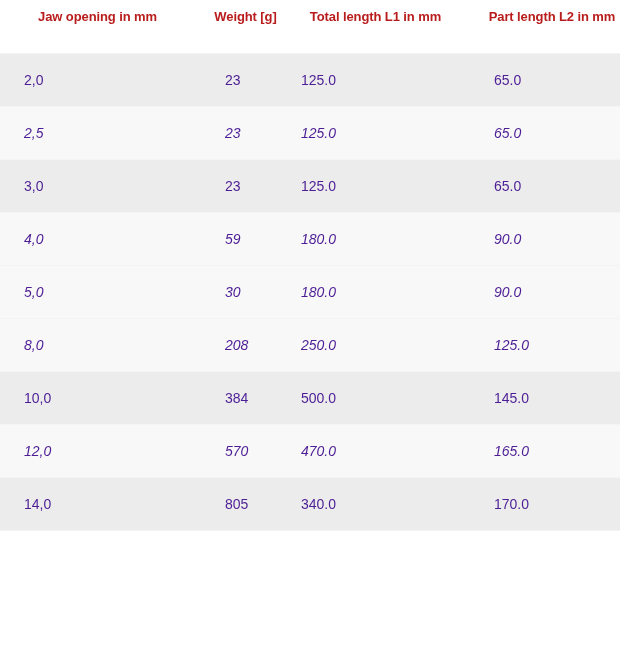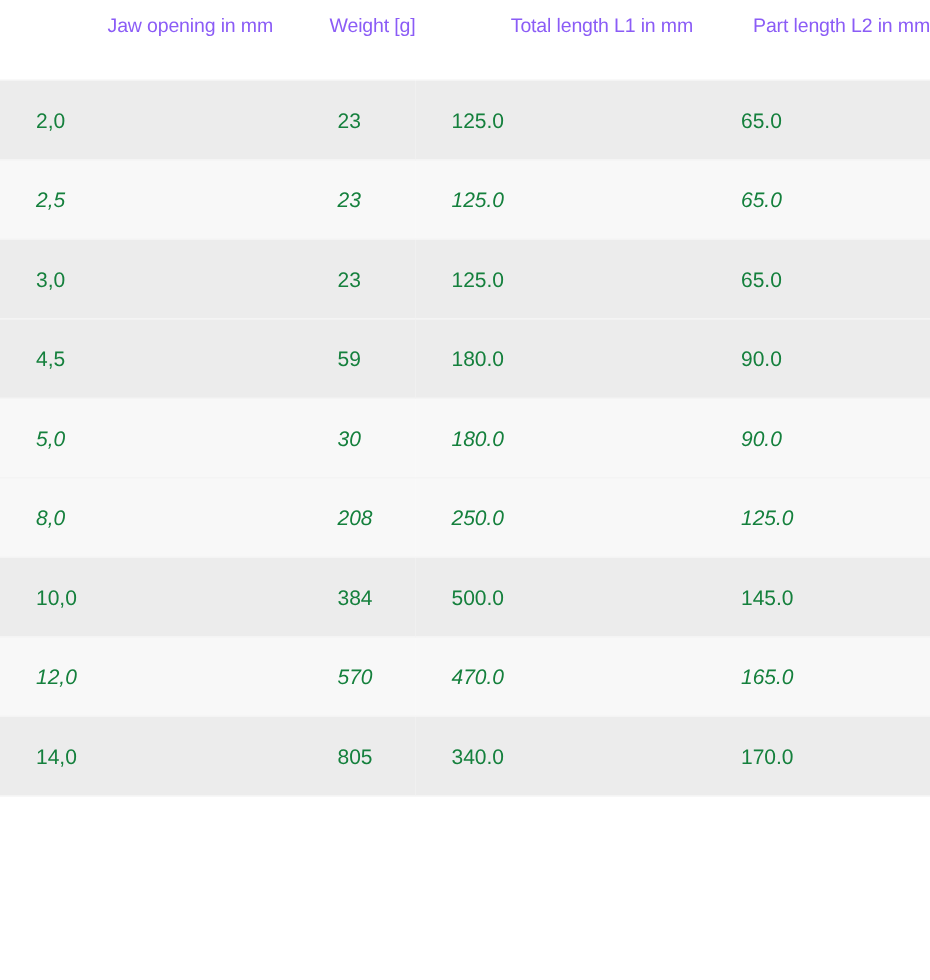--- a/index.html
+++ b/index.html
@@ -22,23 +22,23 @@
 
   #spec-table col.c1 { width: 182px; }
   #spec-table col.c2 { width:  95px; }
   #spec-table col.c3 { width: 185px; }
   #spec-table col.c4 { width: 158px; }
 
   thead tr { background: #ffffff; }
 
   thead th {
     font-size: 13px;
-    font-weight: normal;
-    color: #8b5cf6;
-    text-align: right;
+    font-weight: bold;
+    color: #b91c1c;
+    text-align: center;
     background: #ffffff;
     padding: 8px 0 7px 0;
     line-height: 18px;
     white-space: nowrap;
     letter-spacing: -0.1px;
   }
   thead th.h1 { padding-left: 13px; }
   thead th.h2 { padding-left: 32px; }
   thead th.h3 { padding-left: 12px; }
   thead th.h4 { padding-left: 22px; }
@@ -52,21 +52,21 @@
   }
 
   tbody tr.data-row { height: 53px; }
 
   tbody tr.data-row.odd  { background: #ececec; }
   tbody tr.data-row.even { background: #f8f8f8; font-style: italic; }
 
   tbody tr.data-row td {
     font-size: 14px;
     font-weight: normal;
-    color: #15803d;
+    color: #4c1d95;
     line-height: 20px;
     padding: 0;
     vertical-align: middle;
     white-space: nowrap;
     border-top: 1px solid #f4f4f4;
     border-bottom: 1px solid #f4f4f4;
   }
   tbody tr.data-row td.d1 { padding-left: 24px; }
   tbody tr.data-row td.d2 { padding-left: 43px; }
   tbody tr.data-row td.d3 { padding-left: 24px; }
@@ -112,22 +112,22 @@
         <td class="d2">23</td>
         <td class="d3">125.0</td>
         <td class="d4">65.0</td>
       </tr>
       <tr class="data-row odd">
         <td class="d1">3,0</td>
         <td class="d2">23</td>
         <td class="d3">125.0</td>
         <td class="d4">65.0</td>
       </tr>
-      <tr class="data-row odd">
-        <td class="d1">4,5</td>
+      <tr class="data-row even">
+        <td class="d1">4,0</td>
         <td class="d2">59</td>
         <td class="d3">180.0</td>
         <td class="d4">90.0</td>
       </tr>
       <tr class="data-row even">
         <td class="d1">5,0</td>
         <td class="d2">30</td>
         <td class="d3">180.0</td>
         <td class="d4">90.0</td>
       </tr>

